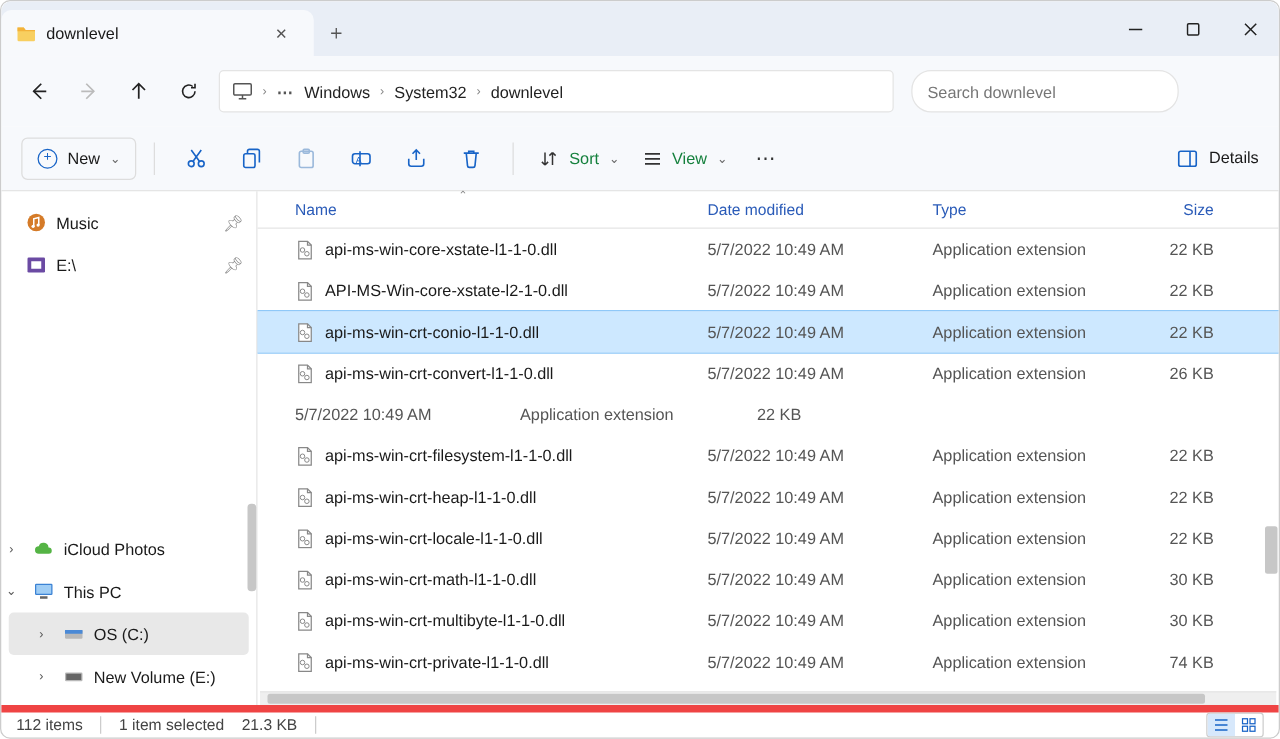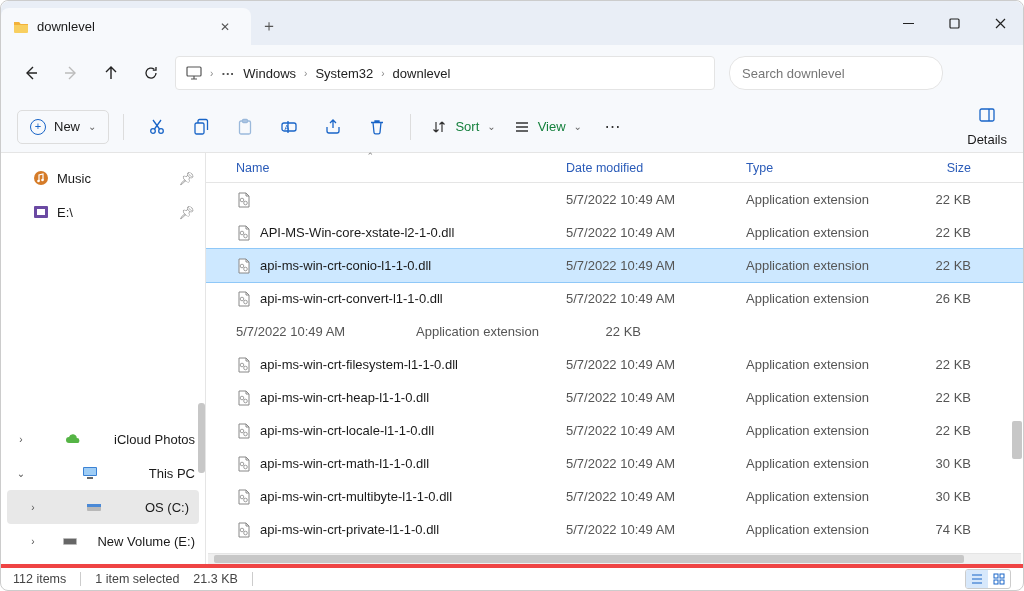--- a/index.html
+++ b/index.html
@@ -29,26 +29,26 @@
     
     .toolbar { height: 52px; background: #f7f9fc; border-bottom: 1px solid #e5e5e5; display: flex; align-items: center; padding: 0 16px; gap: 6px; }
     .btn-new { display: flex; align-items: center; gap: 8px; border: 1px solid #ddd; border-radius: 5px; height: 34px; padding: 0 12px; }
     .btn-new .plus-circle { width: 16px; height: 16px; border: 1.4px solid #1864c7; border-radius: 50%; display:flex; align-items:center; justify-content:center; color:#1864c7; font-size:11px; line-height:1;}
     .tool-sep { width: 1px; height: 26px; background: #ddd; margin: 0 8px; }
     .tool-icon { width: 38px; height: 34px; display: flex; align-items: center; justify-content: center; color: #1864c7; border-radius: 4px; }
     .tool-icon.disabled { color: #9bb9db; }
     .sort-view { display:flex; align-items:center; gap:8px; height:34px; padding:0 6px;}
     .sort-view .lbl { color:#15803d; }
     .spacer { flex: 1; }
-    .details-btn { display: flex; align-items: center; gap: 8px; flex-direction: column; }
+    .details-btn { display: flex; gap: 8px; }
     
     
     .main { flex: 1; display: flex; min-height: 0; }
     .sidebar { width: 205px; border-right: 1px solid #e5e5e5; display: flex; flex-direction: column; padding-top: 8px; position: relative; }
-    .side-item { display: flex; align-items: center; gap: 8px; height: 34px; padding: 0 10px 0 32px; justify-content: space-between; }
+    .side-item { display: flex; align-items: center; gap: 8px; height: 34px; padding: 0 10px 0 20px; }
     .side-item .pin { margin-left: auto; color: #888; }
     .side-item.selected { background: #e8e8e8; border-radius: 4px; margin: 0 6px; padding-left: 22px;}
     .side-item .expand { width: 12px; text-align: center; color: #555; margin-left: -18px; margin-right: 4px; font-size: 10px;}
     .side-item svg, .side-item .ico { width: 16px; height: 16px; flex: none; }
     .side-flex { flex: 1; }
     .side-scroll { position:absolute; right:0; top:250px; width:7px; height:70px; background:#c7c7c7; border-radius:3px; }
     
     
     .filepane { flex: 1; display: flex; flex-direction: column; min-width: 0; }
     .col-head { height: 30px; display: flex; align-items: center; border-bottom: 1px solid #e5e5e5; color: #2a5bb8; font-size: 12.5px; position:relative; padding-left: 20px; }
@@ -64,21 +64,21 @@
     .c-name { flex: 0 0 330px; display: flex; align-items: center; gap: 8px; padding-left: 10px; }
     .c-date { flex: 0 0 180px; color: #555; padding-left: 10px;}
     .c-type { flex: 0 0 155px; color: #555; padding-left: 10px;}
     .c-size { flex: 0 0 80px; color: #555; text-align: right; }
     .fileico { width: 16px; height: 16px; flex: none; }
     .pane-scroll { position:absolute; right:1px; top:238px; width:10px; height:38px; background:#c7c7c7; border-radius:2px;}
     .h-scroll { height: 11px; background: #efefef; border-top: 1px solid #e5e5e5; position: relative; margin: 0 2px;}
     .h-thumb { position: absolute; left: 6px; top: 1px; height: 8px; width: 750px; background: #c7c7c7; border-radius: 2px;}
     
     
-    .status { height: 26px; display: flex; align-items: center; padding: 0 12px; gap: 14px; font-size: 12.5px; color: #444; border-top: 4px solid #ef4444;}
+    .status { height: 26px; display: flex; align-items: center; padding: 0 12px; gap: 14px; font-size: 12.5px; color: #444; border-top: 6px solid #ef4444;}
     .status .sep { width:1px; height:14px; background:#ccc;}
     .status .spacer { flex:1; }
     .view-toggle { display: flex; border: 1px solid #ccc; border-radius: 3px; overflow: hidden;}
     .view-toggle div { width: 22px; height: 18px; display:flex; align-items:center; justify-content:center; color:#1864c7;}
     .view-toggle .active { background:#d7e8fb; }
     
     svg { display: block; }
     .txt { white-space: nowrap; }
     .chev { font-size: 10px; color: #666; }
   </style>
@@ -313,20 +313,21 @@
       <div class="row">
           <div class="c-name">
             <span>
               <svg class="fileico" viewBox="0 0 16 16">
                 <path d="M3 1h7l3 3v11H3z" fill="#fff" stroke="#888" stroke-width="1"></path>
                 <path d="M10 1v3h3" fill="none" stroke="#888" stroke-width="1"></path>
                 <circle cx="6" cy="8" r="1.8" fill="none" stroke="#888" stroke-width="0.8"></circle>
                 <circle cx="9.5" cy="11" r="1.8" fill="none" stroke="#888" stroke-width="0.8"></circle>
               </svg>
             </span>
+            <span class="txt">api-ms-win-core-xstate-l1-1-0.dll</span>
           </div>
           <div class="c-date txt">5/7/2022 10:49 AM</div>
           <div class="c-type txt">Application extension</div>
           <div class="c-size txt">22 KB</div>
         </div>
         <div class="row">
           <div class="c-name">
             <span>
               <svg class="fileico" viewBox="0 0 16 16">
                 <path d="M3 1h7l3 3v11H3z" fill="#fff" stroke="#888" stroke-width="1"></path>

